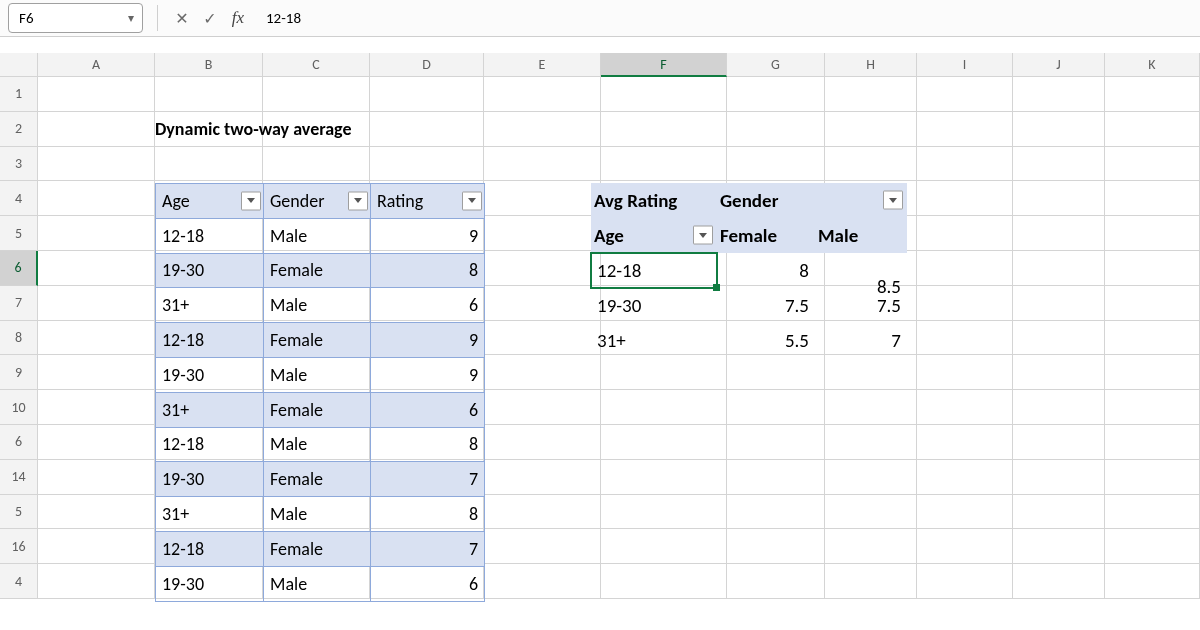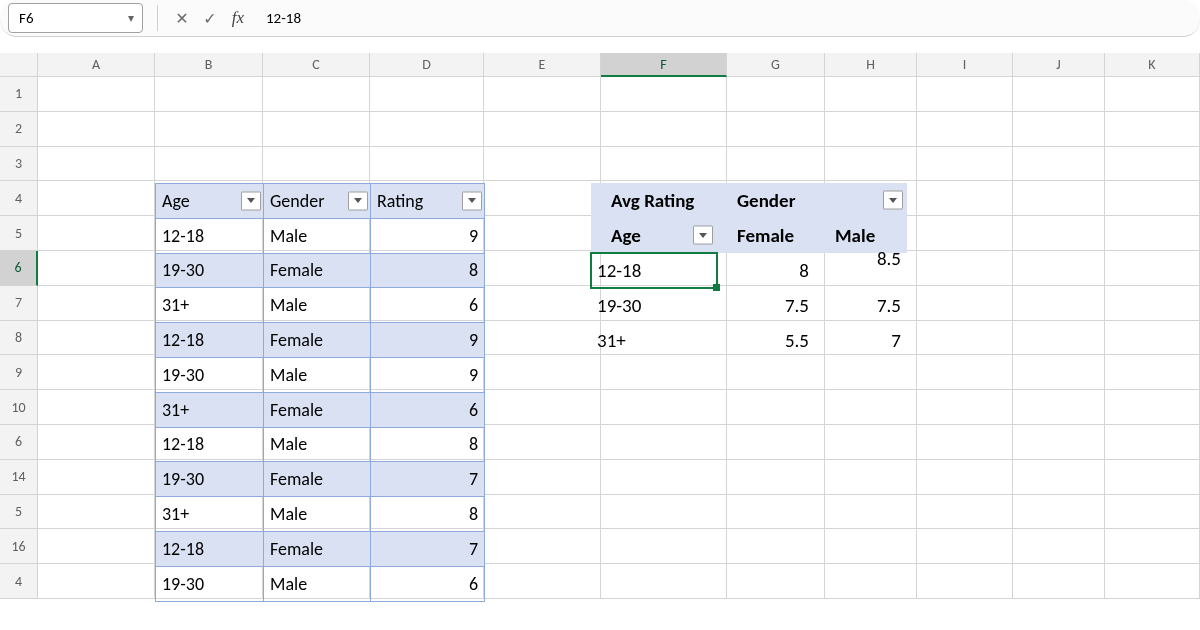--- a/index.html
+++ b/index.html
@@ -9,21 +9,21 @@
     --sel-green:#107c41;
     --tbl-header:#d9e1f2;
     --filter-border:#9e9e9e;
     --blue-border:#8ea9db;
     --bar-bg:#fbfbfb;
   }
   html,body{margin:0;padding:0;font-family:Calibri,Arial,sans-serif;background:#fff;color:#000;}
   .app{width:1200px;height:630px;position:relative;overflow:hidden;background:#fff;}
 
   
-  .fbar{display:flex;align-items:center;height:36px;background:var(--bar-bg);border-bottom:1px solid #cfcfcf;font-size:15px;border-radius:17px;}
+  .fbar{display:flex;align-items:center;height:36px;background:var(--bar-bg);border-bottom:1px solid #cfcfcf;font-size:15px;}
   .name-box{width:135px;height:30px;margin-left:8px;border:1px solid #a0a0a0;border-radius:4px;background:#fff;display:flex;align-items:center;justify-content:space-between;padding:0 8px 0 10px;box-sizing:border-box;}
   .name-box .chev{font-size:12px;color:#666;}
   .sep{width:1px;height:26px;background:#cfcfcf;margin:0 10px 0 14px;}
   .fbtn{width:28px;height:28px;display:flex;align-items:center;justify-content:center;color:#6a6a6a;font-size:16px;}
   .fbtn.fx{font-style:italic;font-family:"Times New Roman",serif;color:#444;font-size:17px;}
   .formula-input{flex:1;height:30px;border:none;background:transparent;font-size:15px;padding-left:14px;font-family:Calibri,Arial,sans-serif;color:#000;outline:none;}
   .shim{height:16px;background:#fff;}
 
   
   .grid{position:relative;}
@@ -46,21 +46,21 @@
   
   .dtbl{position:absolute;border-collapse:collapse;font-size:18px;}
   .dtbl th,.dtbl td{height:34.8px;box-sizing:border-box;padding:0 4px 0 6px;border:1px solid var(--blue-border);text-align:left;position:relative;}
   .dtbl th{background:var(--tbl-header);font-weight:400;}
   .dtbl td.num{text-align:right;padding-right:6px;}
   .dtbl td.alt{background:var(--tbl-header);} 
   .filter{position:absolute;right:2px;top:50%;transform:translateY(-50%);width:18px;height:17px;border:1px solid var(--filter-border);background:#fff;border-radius:1px;display:flex;align-items:center;justify-content:center;}
   .filter svg{width:8px;height:6px;}
 
   
-  .sumhdr{position:absolute;font-size:19px;background:var(--tbl-header);height:34.8px;display:flex;align-items:center;padding-left:20px;box-sizing:border-box;}
+  .sumhdr{position:absolute;font-size:19px;background:var(--tbl-header);height:34.8px;display:flex;align-items:center;padding-left:3px;box-sizing:border-box;}
   .sumhdr.bold{font-weight:700;}
   .sumhdr .filter{right:4px;}
   .sumcell{position:absolute;font-size:19px;height:34.8px;display:flex;align-items:center;padding:0 6px;box-sizing:border-box;}
   .sumcell.r{justify-content:flex-end;}
 
   
   .selection{position:absolute;border:2px solid var(--sel-green);box-sizing:border-box;pointer-events:none;}
   .handle{position:absolute;width:7px;height:7px;background:var(--sel-green);right:-4px;bottom:-4px;}
 </style>
 </head>
@@ -116,20 +116,21 @@
           <div class="rn" style="height: 34.8px;">9</div>
           <div class="rn" style="height: 34.8px;">10</div>
           <div class="rn" style="height: 34.8px;">6</div>
           <div class="rn" style="height: 34.8px;">14</div>
           <div class="rn" style="height: 34.8px;">5</div>
           <div class="rn" style="height: 34.8px;">16</div>
           <div class="rn" style="height: 34.8px;">4</div>
         </div>
       <div class="cells" id="cells">
 
+        <div class="overlay title" id="title" style="left: 117px; top: 41px;">Dynamic two-way average</div>
 
         <table class="dtbl" id="dtbl" style="left: 117px; top: 106px;">
             <tbody>
               <tr>
                 <th style="width:108px">Age<span class="filter">
                     <svg viewBox="0 0 10 6">
                       <polygon points="0,0 10,0 5,6" fill="#555"></polygon>
                     </svg>
                   </span></th>
                 <th style="width:107px">Gender<span class="filter">
@@ -210,21 +211,21 @@
               </span></div>
             <div class="sumhdr bold" style="left:553px;top:141px;width:126px">Age<span class="filter">
                 <svg viewBox="0 0 10 6">
                   <polygon points="0,0 10,0 5,6" fill="#555"></polygon>
                 </svg>
               </span></div>
             <div class="sumhdr bold" style="left:679px;top:141px;width:98px">Female</div>
             <div class="sumhdr bold" style="left:777px;top:141px;width:92px">Male</div>
             <div class="sumcell" style="left:553px;top:176px;width:126px">12-18</div>
             <div class="sumcell r" style="left:679px;top:176px;width:98px">8</div>
-            <div class="sumcell r" style="left:777px;top:164px;width:92px">8.5</div>
+            <div class="sumcell r" style="left:777px;top:192px;width:92px">8.5</div>
             <div class="sumcell" style="left:553px;top:211px;width:126px">19-30</div>
             <div class="sumcell r" style="left:679px;top:211px;width:98px">7.5</div>
             <div class="sumcell r" style="left:777px;top:211px;width:92px">7.5</div>
             <div class="sumcell" style="left:553px;top:246px;width:126px">31+</div>
             <div class="sumcell r" style="left:679px;top:246px;width:98px">5.5</div>
             <div class="sumcell r" style="left:777px;top:246px;width:92px">7</div>
           </div>
 
         <div class="selection" id="sel" style="left: 552px; top: 175px; width: 128px; height: 36.8px;">
           <div class="handle"></div>

